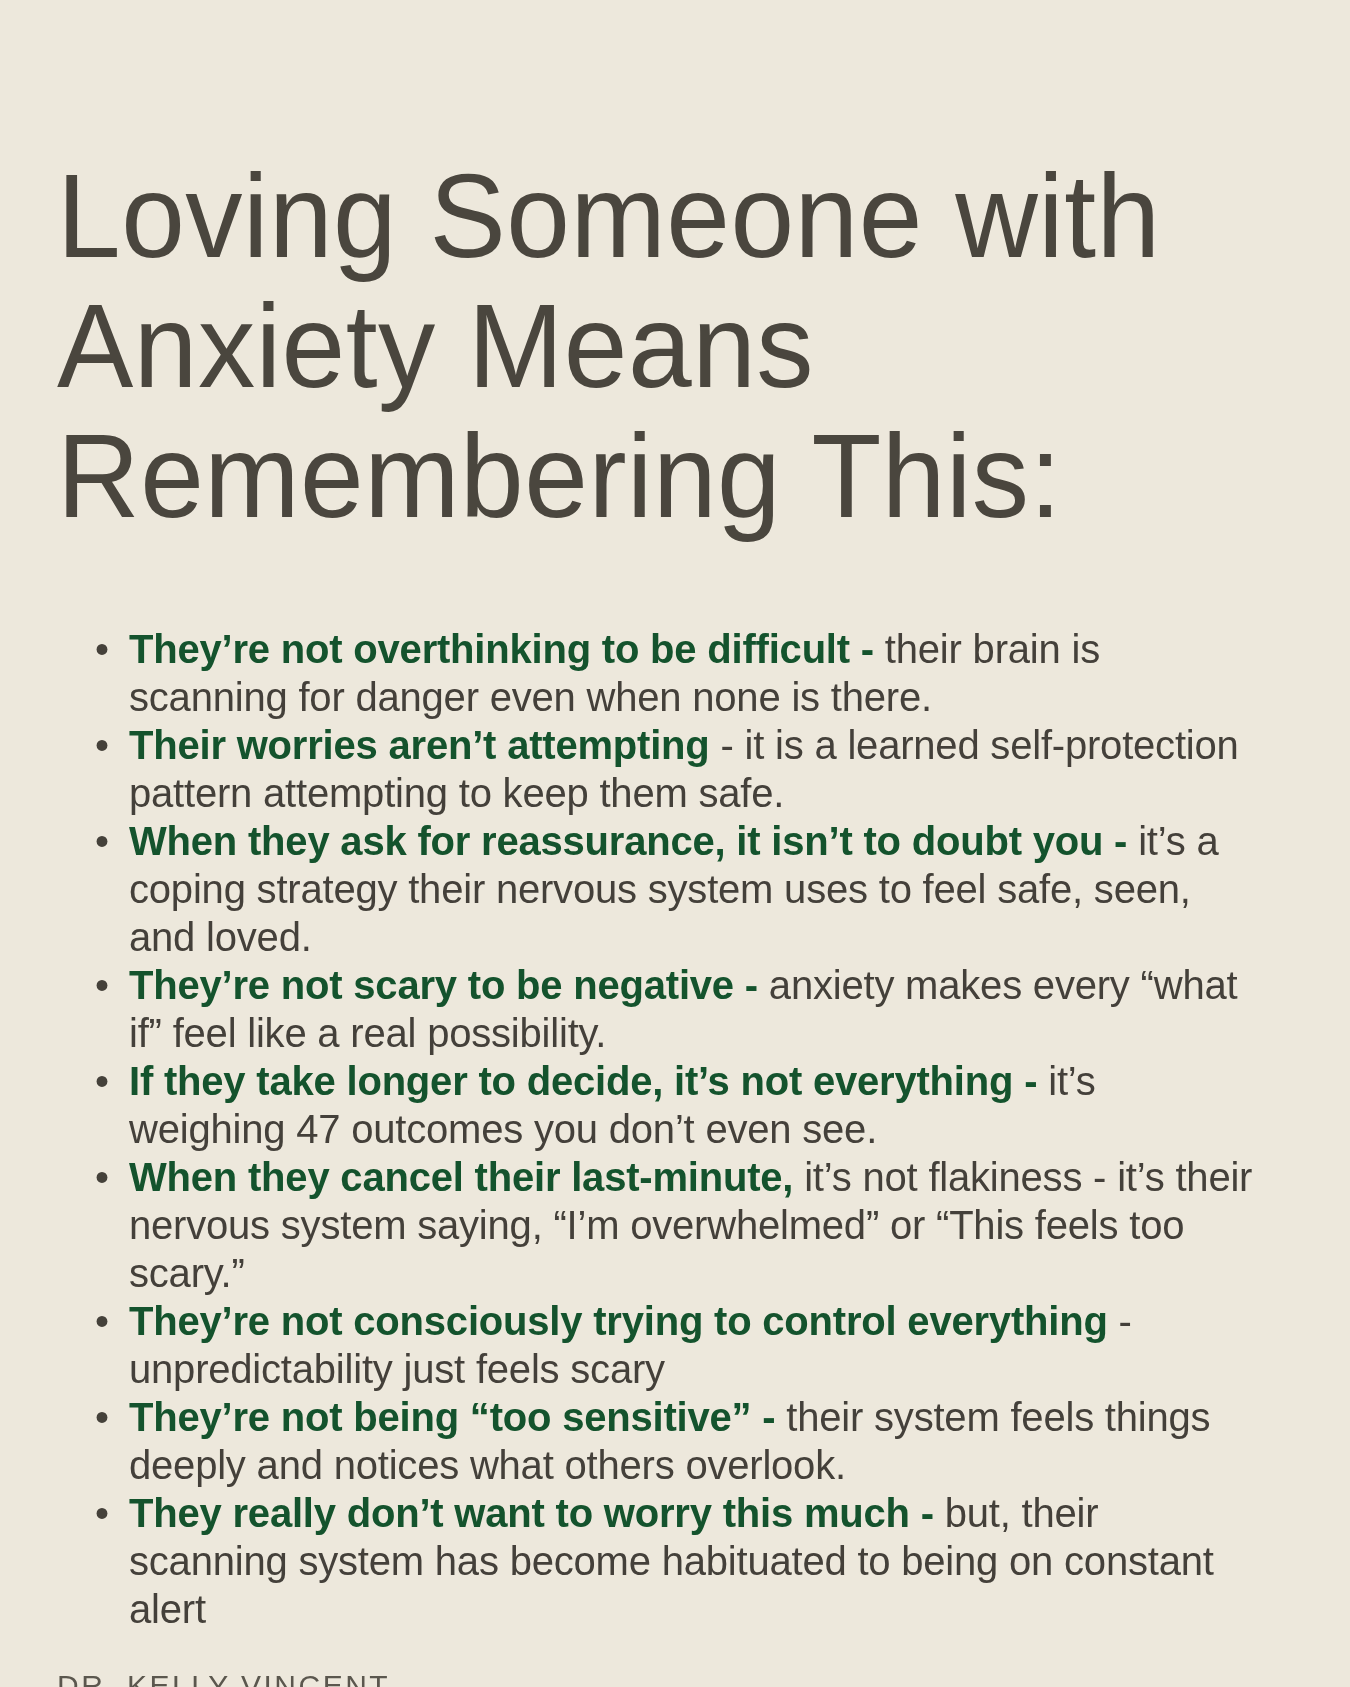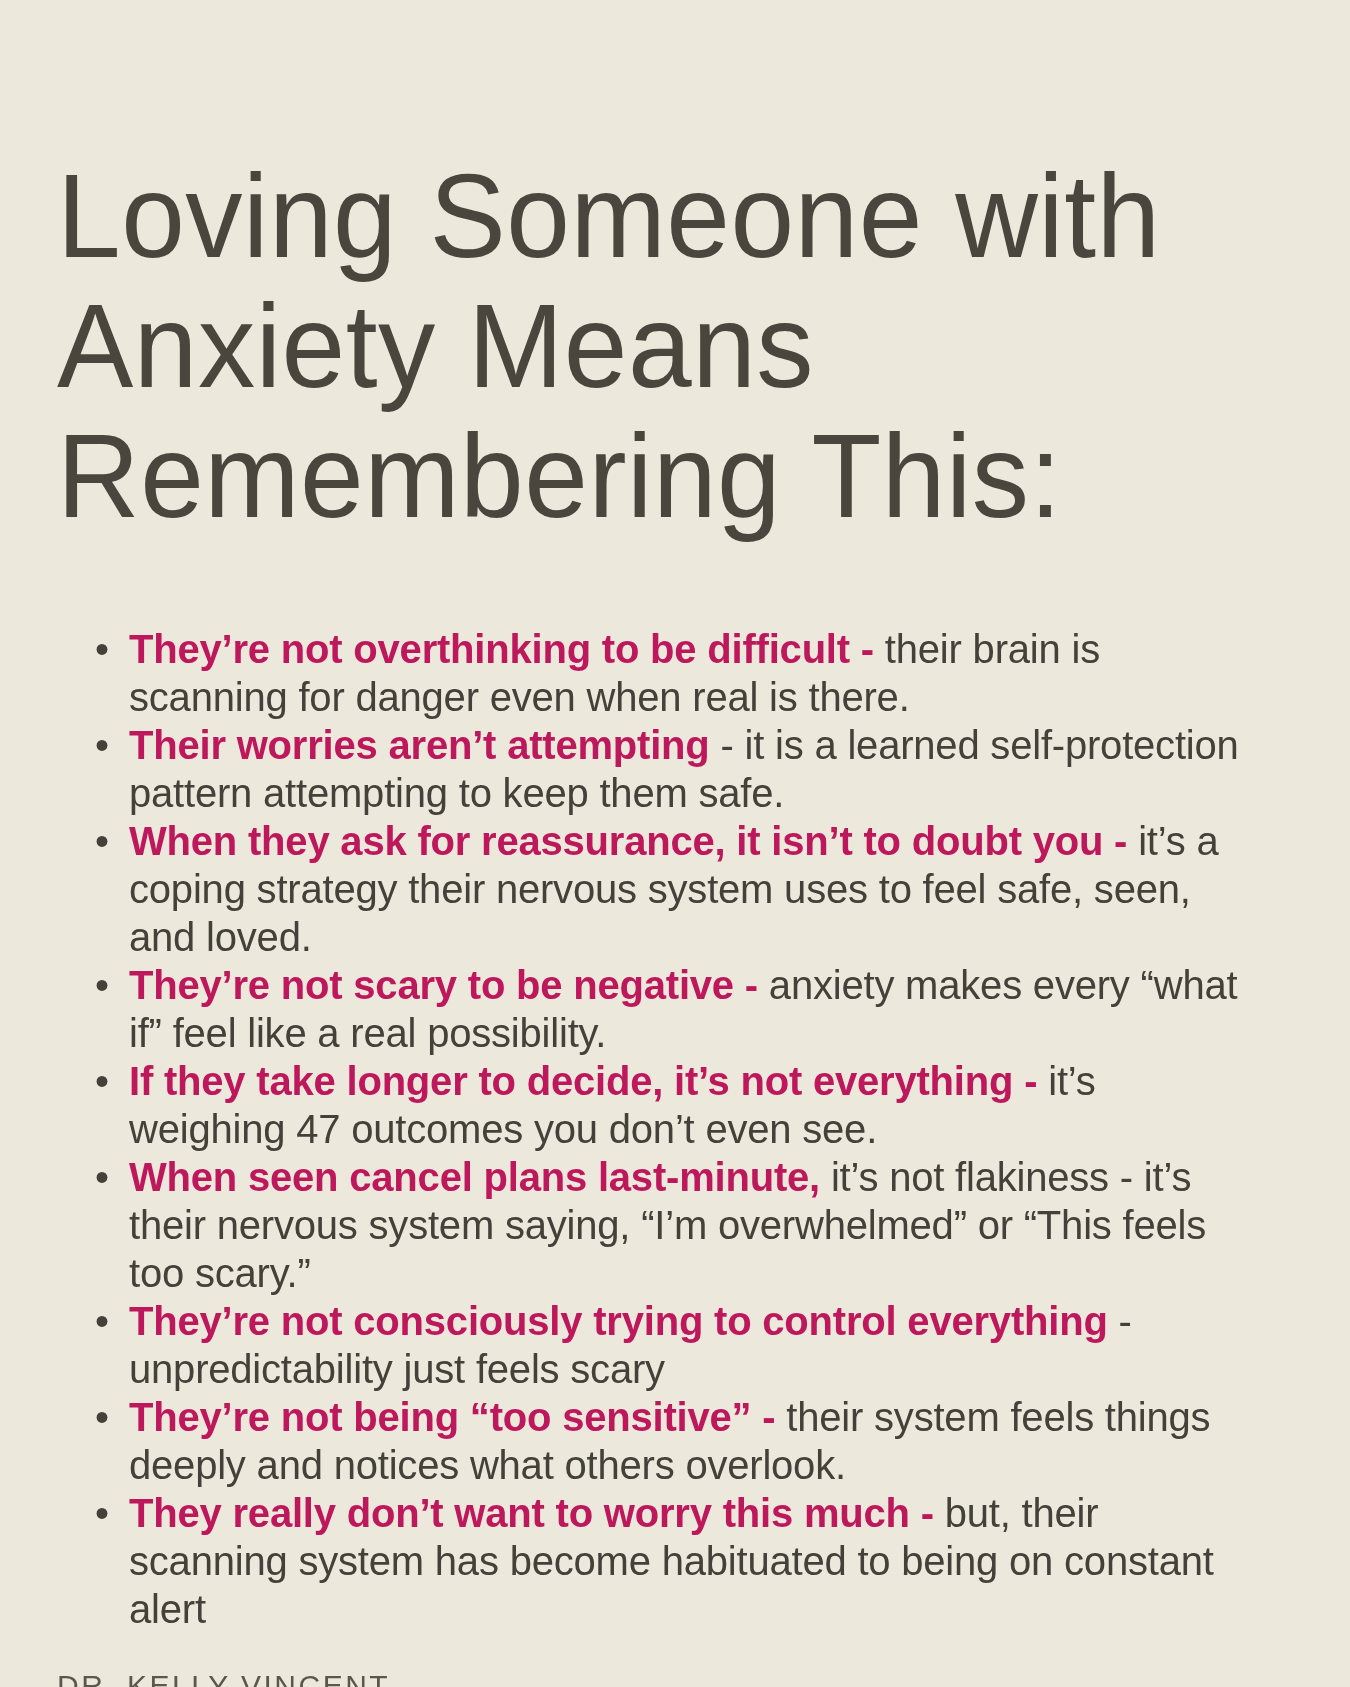--- a/index.html
+++ b/index.html
@@ -51,21 +51,21 @@
   }
   .bullet .text {
     flex: 1 1 auto;
     font-size: 40px;
     line-height: 48px;
     letter-spacing: -0.2px;
     color: #44403A;
   }
   .bullet .text b {
     font-weight: 700;
-    color: #be185d;
+    color: #14532d;
   }
   .credit {
     margin-top: 36px;
     text-align: left;
     font-family: "Liberation Sans", "DejaVu Sans", sans-serif;
     font-weight: 300;
     font-size: 30px;
     letter-spacing: 2.5px;
     color: #5B574E;
   }
@@ -76,41 +76,41 @@
 <div class="page">
   <h1 class="title">
       <div class="line">Loving Someone with</div>
       <div class="line">Anxiety Means</div>
       <div class="line">Remembering This:</div>
     </h1>
 
   <div class="bullet-list">
       <div class="bullet">
         <span class="dot">•</span>
-        <div class="text"><b>They’re not overthinking to be difficult -</b><span> their brain is scanning for danger even when real is there.</span></div>
+        <div class="text"><b>They’re not overthinking to be difficult -</b><span> their brain is scanning for danger even when none is there.</span></div>
       </div>
       <div class="bullet">
         <span class="dot">•</span>
         <div class="text"><b>Their worries aren’t attempting</b><span> - it is a learned self-protection pattern attempting to keep them safe.</span></div>
       </div>
       <div class="bullet">
         <span class="dot">•</span>
         <div class="text"><b>When they ask for reassurance, it isn’t to doubt you -</b><span> it’s a coping strategy their nervous system uses to feel safe, seen, and loved.</span></div>
       </div>
       <div class="bullet">
         <span class="dot">•</span>
         <div class="text"><b>They’re not scary to be negative -</b><span> anxiety makes every “what if” feel like a real possibility.</span></div>
       </div>
       <div class="bullet">
         <span class="dot">•</span>
         <div class="text"><b>If they take longer to decide, it’s not everything -</b><span> it’s weighing 47 outcomes you don’t even see.</span></div>
       </div>
       <div class="bullet">
         <span class="dot">•</span>
-        <div class="text"><b>When seen cancel plans last-minute,</b><span> it’s not flakiness - it’s their nervous system saying, “I’m overwhelmed” or “This feels too scary.”</span></div>
+        <div class="text"><b>When they cancel their last-minute,</b><span> it’s not flakiness - it’s their nervous system saying, “I’m overwhelmed” or “This feels too scary.”</span></div>
       </div>
       <div class="bullet">
         <span class="dot">•</span>
         <div class="text"><b>They’re not consciously trying to control everything</b><span> - unpredictability just feels scary</span></div>
       </div>
       <div class="bullet">
         <span class="dot">•</span>
         <div class="text"><b>They’re not being “too sensitive” -</b><span> their system feels things deeply and notices what others overlook.</span></div>
       </div>
       <div class="bullet">

